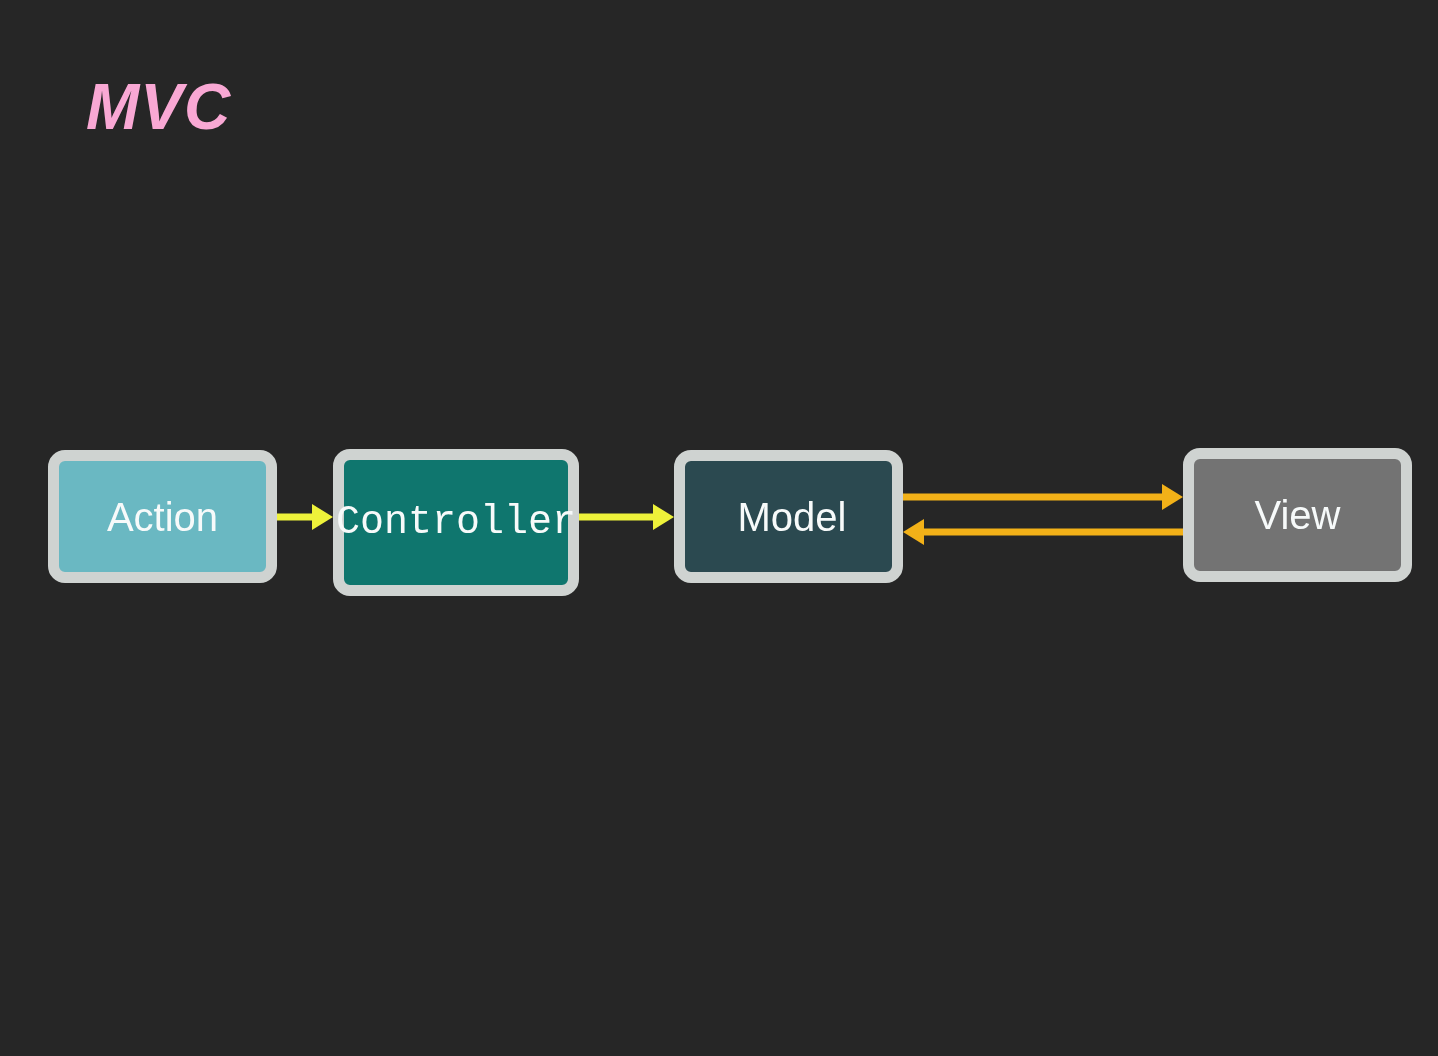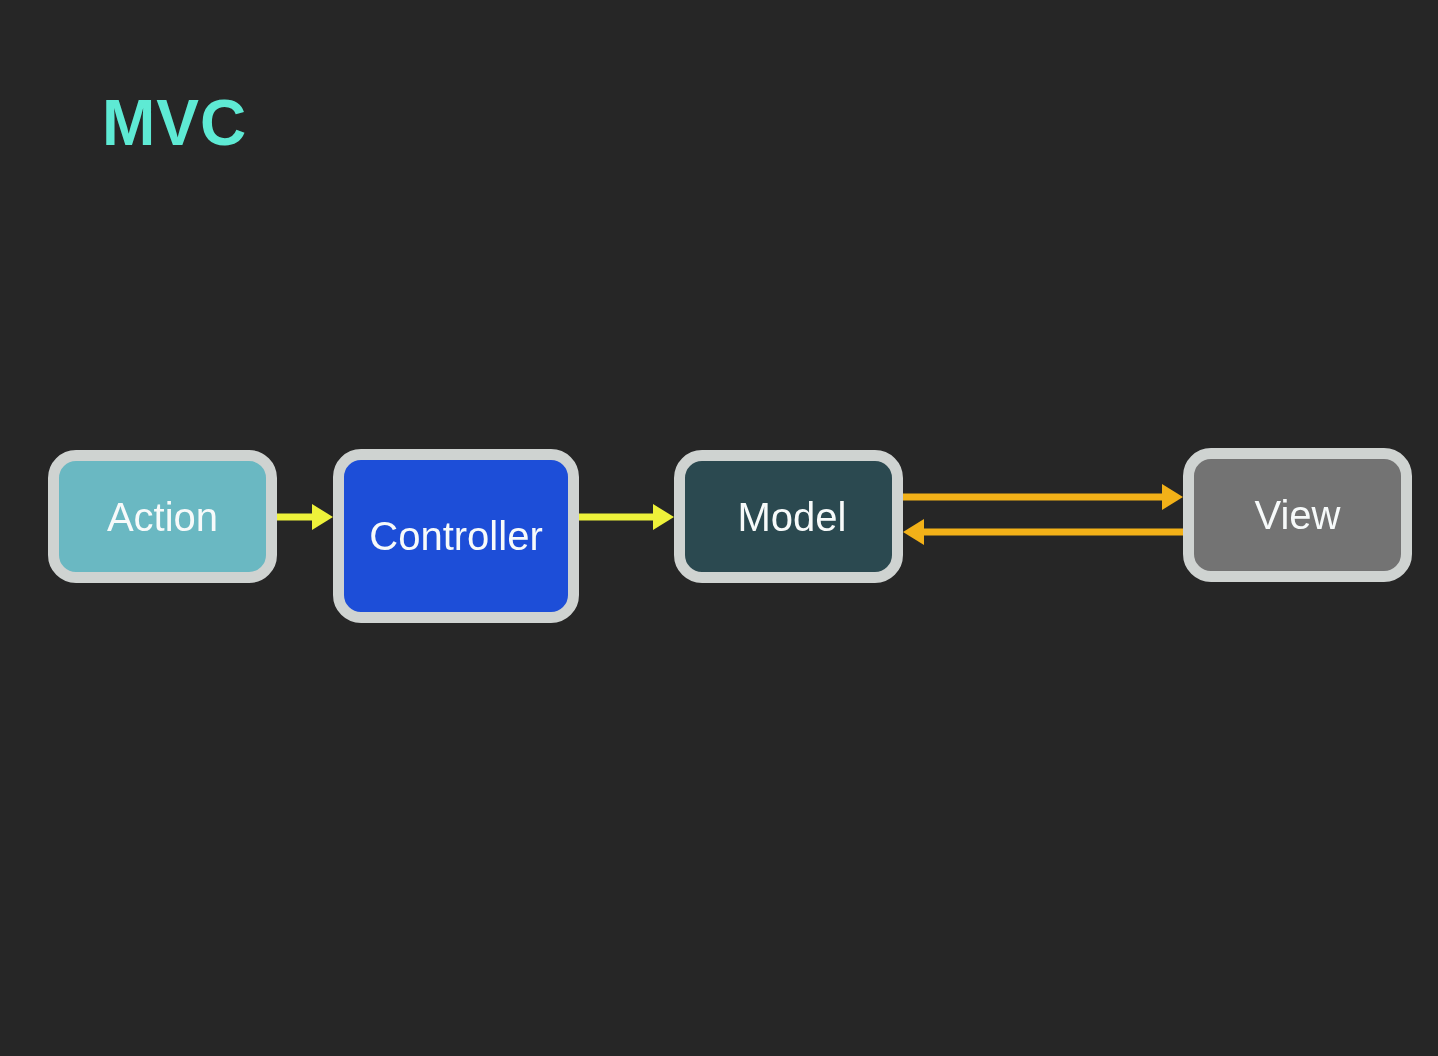--- a/index.html
+++ b/index.html
@@ -12,39 +12,40 @@
     position: relative;
     width: 1438px;
     height: 1056px;
     background: #262626;
     overflow: hidden;
   }
   .title {
     position: absolute;
     left: 86px;
     top: 70px;
-    margin: 16px;
+    margin: 0;
     font-size: 64px;
     font-weight: 600;
     letter-spacing: 1px;
-    color: #5eead4;
+    color: #f9a8d4;
+    font-style: italic;
   }
   .edges {
     position: absolute;
     left: 0;
     top: 0;
     width: 1438px;
     height: 1056px;
     pointer-events: none;
   }
   .node {
     position: absolute;
     box-sizing: border-box;
     border: 11px solid #cfd3d1;
-    border-radius: 28px;
+    border-radius: 17px;
     display: flex;
     align-items: center;
     justify-content: center;
   }
   .node-label {
     color: #f7fafa;
     font-size: 40px;
     font-weight: 400;
     line-height: 1;
     white-space: nowrap;
@@ -73,21 +74,21 @@
       <g>
         <line x1="1183" y1="532" x2="923" y2="532" stroke="#f2b118" stroke-width="7"></line>
         <polygon points="903,532 924,519 924,545" fill="#f2b118"></polygon>
       </g>
     </svg>
 
   <div class="node" style="left: 48px; top: 450px; width: 229px; height: 133px; background: rgb(106, 184, 194);">
     <span class="node-label">Action</span>
   </div>
 
-  <div class="node" style="left: 333px; top: 449px; width: 246px; height: 174px; background: #1d4ed8;">
+  <div class="node" style="left: 333px; top: 449px; width: 246px; height: 147px; background: #0f766e; font-family: Liberation Mono, monospace;">
     <span class="node-label">Controller</span>
   </div>
 
   <div class="node" style="left: 674px; top: 450px; width: 229px; height: 133px; background: rgb(43, 73, 80); padding-left: 7px;">
     <span class="node-label">Model</span>
   </div>
 
   <div class="node" style="left: 1183px; top: 448px; width: 229px; height: 134px; background: #737373;">
     <span class="node-label">View</span>
   </div>

